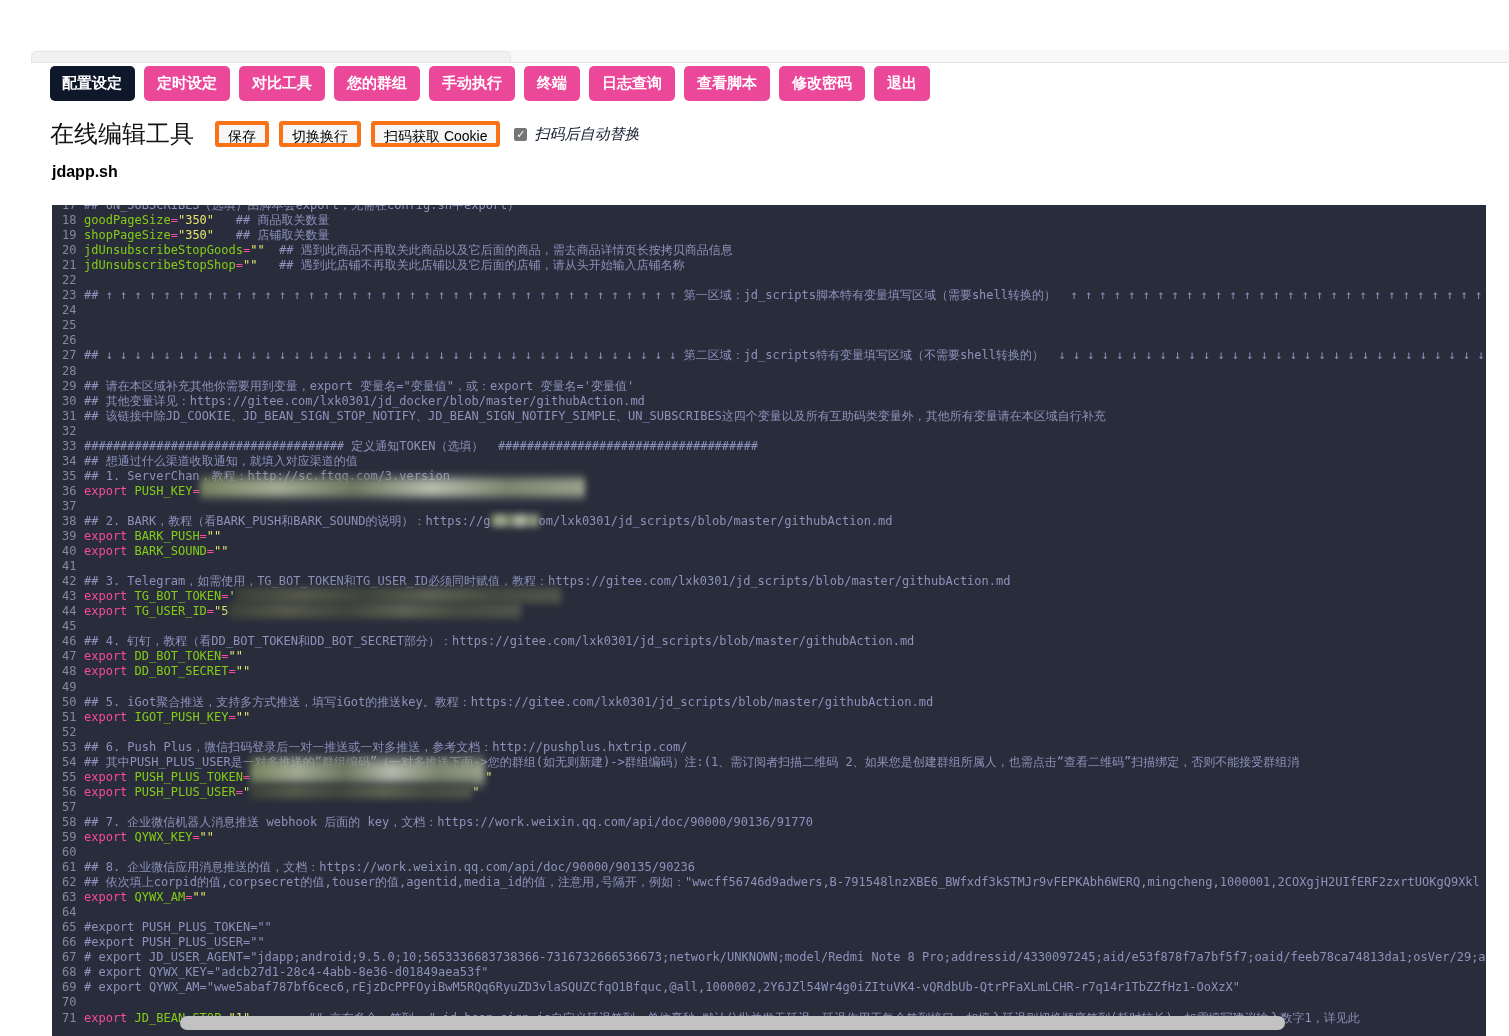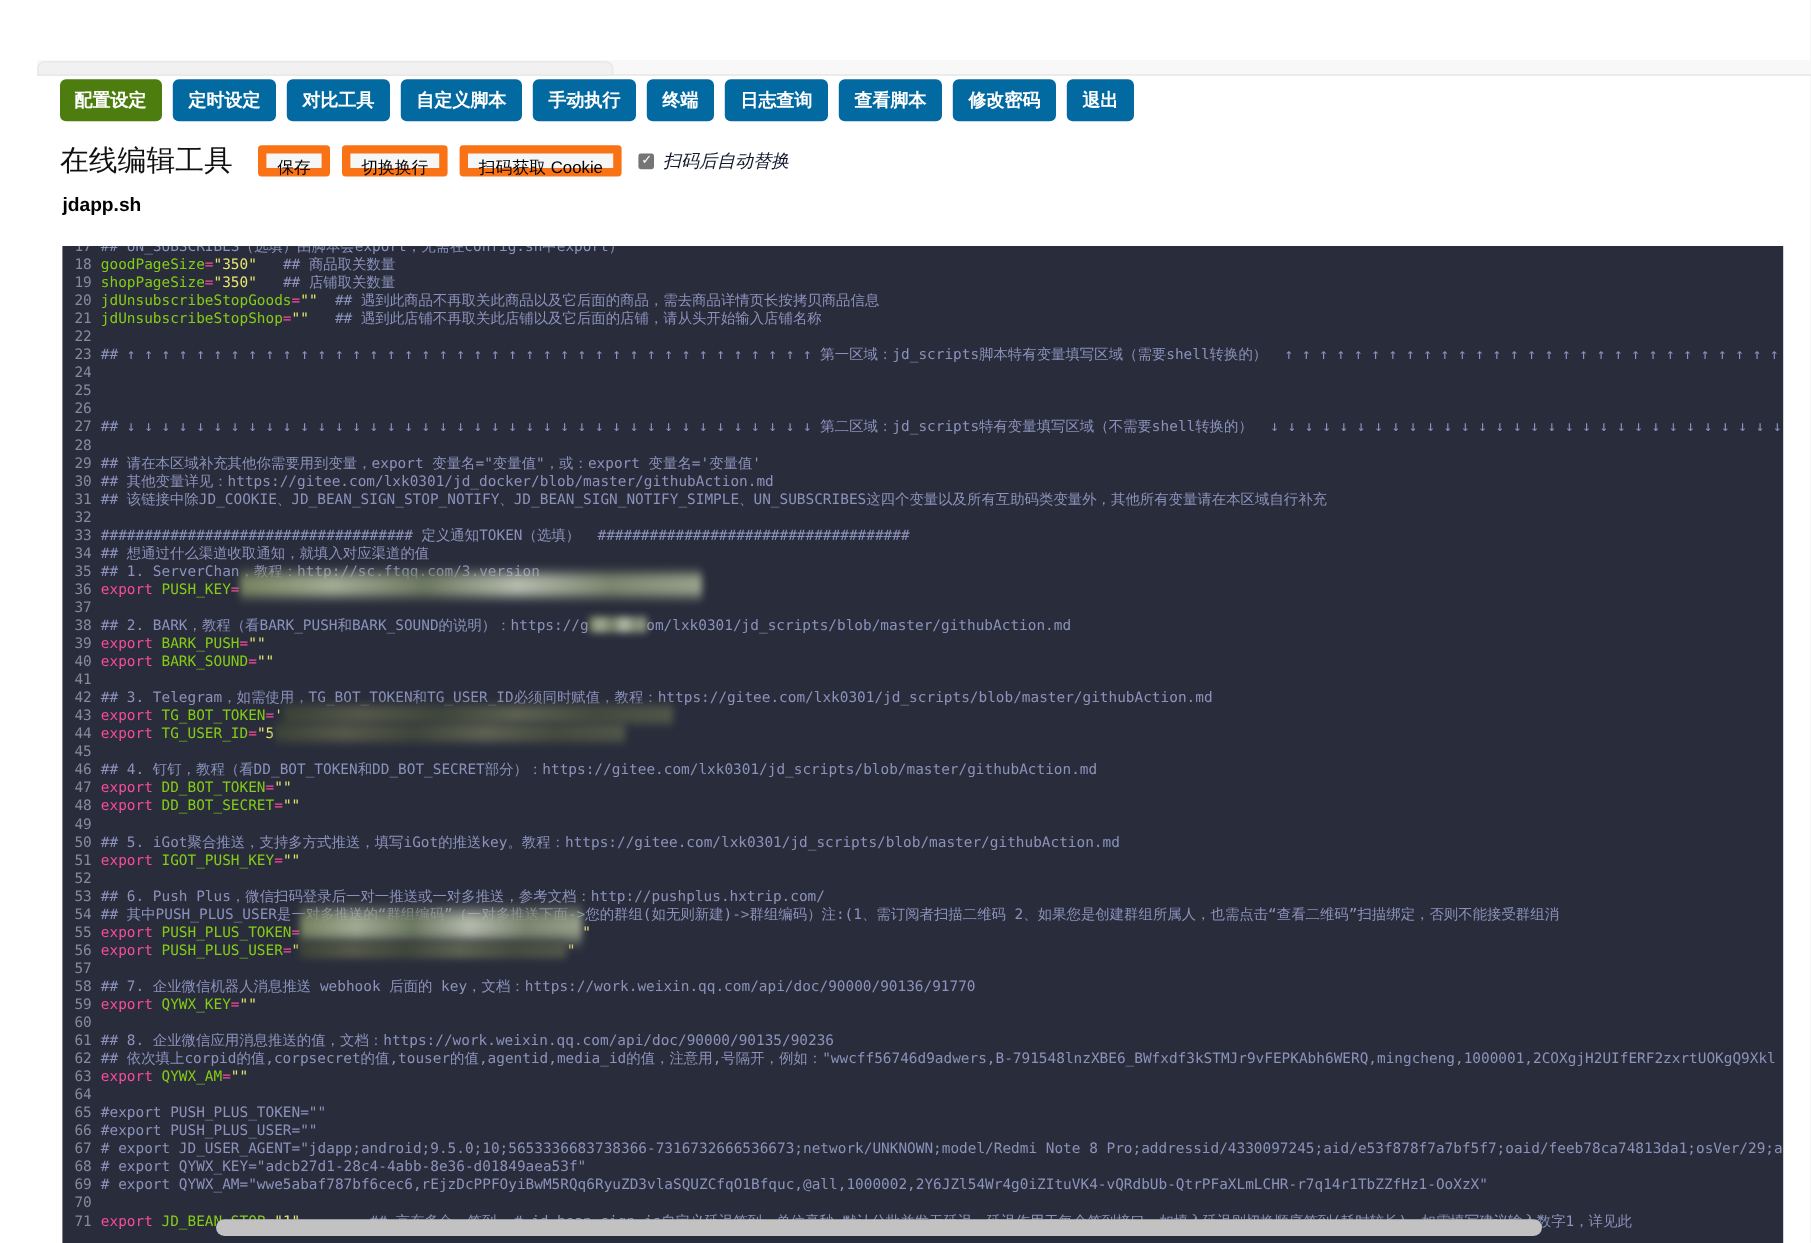--- a/index.html
+++ b/index.html
@@ -6,29 +6,29 @@
   html,body { width:1509px; height:1036px; background:#ffffff; overflow:hidden;
     font-family:"Liberation Sans","DejaVu Sans",sans-serif; }
   .abs { position:absolute; }
 
   
   #top-strip { left:31px; top:50px; width:1478px; height:13px; background:#f8f8f8; border-bottom:1px solid #e2e2e2; }
   #top-strip-seg { left:31px; top:51px; width:480px; height:12px; background:#f1f1f1; border:1px solid #e6e6e6; border-radius:6px 6px 0 0; }
 
   
   #nav-bar { left:50px; top:66px; display:flex; gap:9px; }
-  .nav-btn { background:#0369a1; color:#ffffff; font-size:15px; font-weight:bold;
+  .nav-btn { background:#ec4899; color:#ffffff; font-size:15px; font-weight:bold;
     padding:8px 13px; border-radius:5px; border:none; white-space:nowrap; cursor:pointer;
     font-family:"Liberation Sans",sans-serif; }
-  .nav-btn.active { background:#4d7c0f;padding-left:12px; }
+  .nav-btn.active { background:#0f172a;padding-left:12px; }
 
   
   #page-title { left:50px; top:118px; font-size:24px; font-weight:normal; color:#101010; }
   #toolbar-btns { left:215px; top:121px; display:flex; gap:10px; align-items:center; }
-  .tb-btn { background:#f6f6f6; border:7px solid #f97316; border-radius:3px; color:#000;
+  .tb-btn { background:#f6f6f6; border:4px solid #f97316; border-radius:3px; color:#000;
     font-size:14px; padding:3px 9px; height:26px; cursor:pointer; white-space:nowrap;
     font-family:"Liberation Sans",sans-serif; }
   #checkbox-wrap { display:flex; align-items:center; gap:7px; margin-left:4px; }
   #auto-replace-checkbox { width:13px; height:13px; background:#757575; border-radius:2px;
     color:#fff; font-size:11px; line-height:13px; text-align:center; cursor:pointer; }
   #checkbox-label { font-size:15px; color:#0f172a;font-style:italic; }
 
   #file-label { left:52px; top:163px; font-size:16px; font-weight:bold; color:#000; }
 
   
@@ -51,21 +51,21 @@
 </head>
 <body>
 
 <div class="abs" id="top-strip"></div>
 <div class="abs" id="top-strip-seg"></div>
 
 <div class="abs" id="nav-bar">
     <button class="nav-btn active">配置设定</button>
     <button class="nav-btn">定时设定</button>
     <button class="nav-btn">对比工具</button>
-    <button class="nav-btn">自定义脚本</button>
+    <button class="nav-btn">您的群组</button>
     <button class="nav-btn">手动执行</button>
     <button class="nav-btn">终端</button>
     <button class="nav-btn">日志查询</button>
     <button class="nav-btn">查看脚本</button>
     <button class="nav-btn">修改密码</button>
     <button class="nav-btn">退出</button>
   </div>
 
 <div class="abs" id="page-title">在线编辑工具</div>
 

